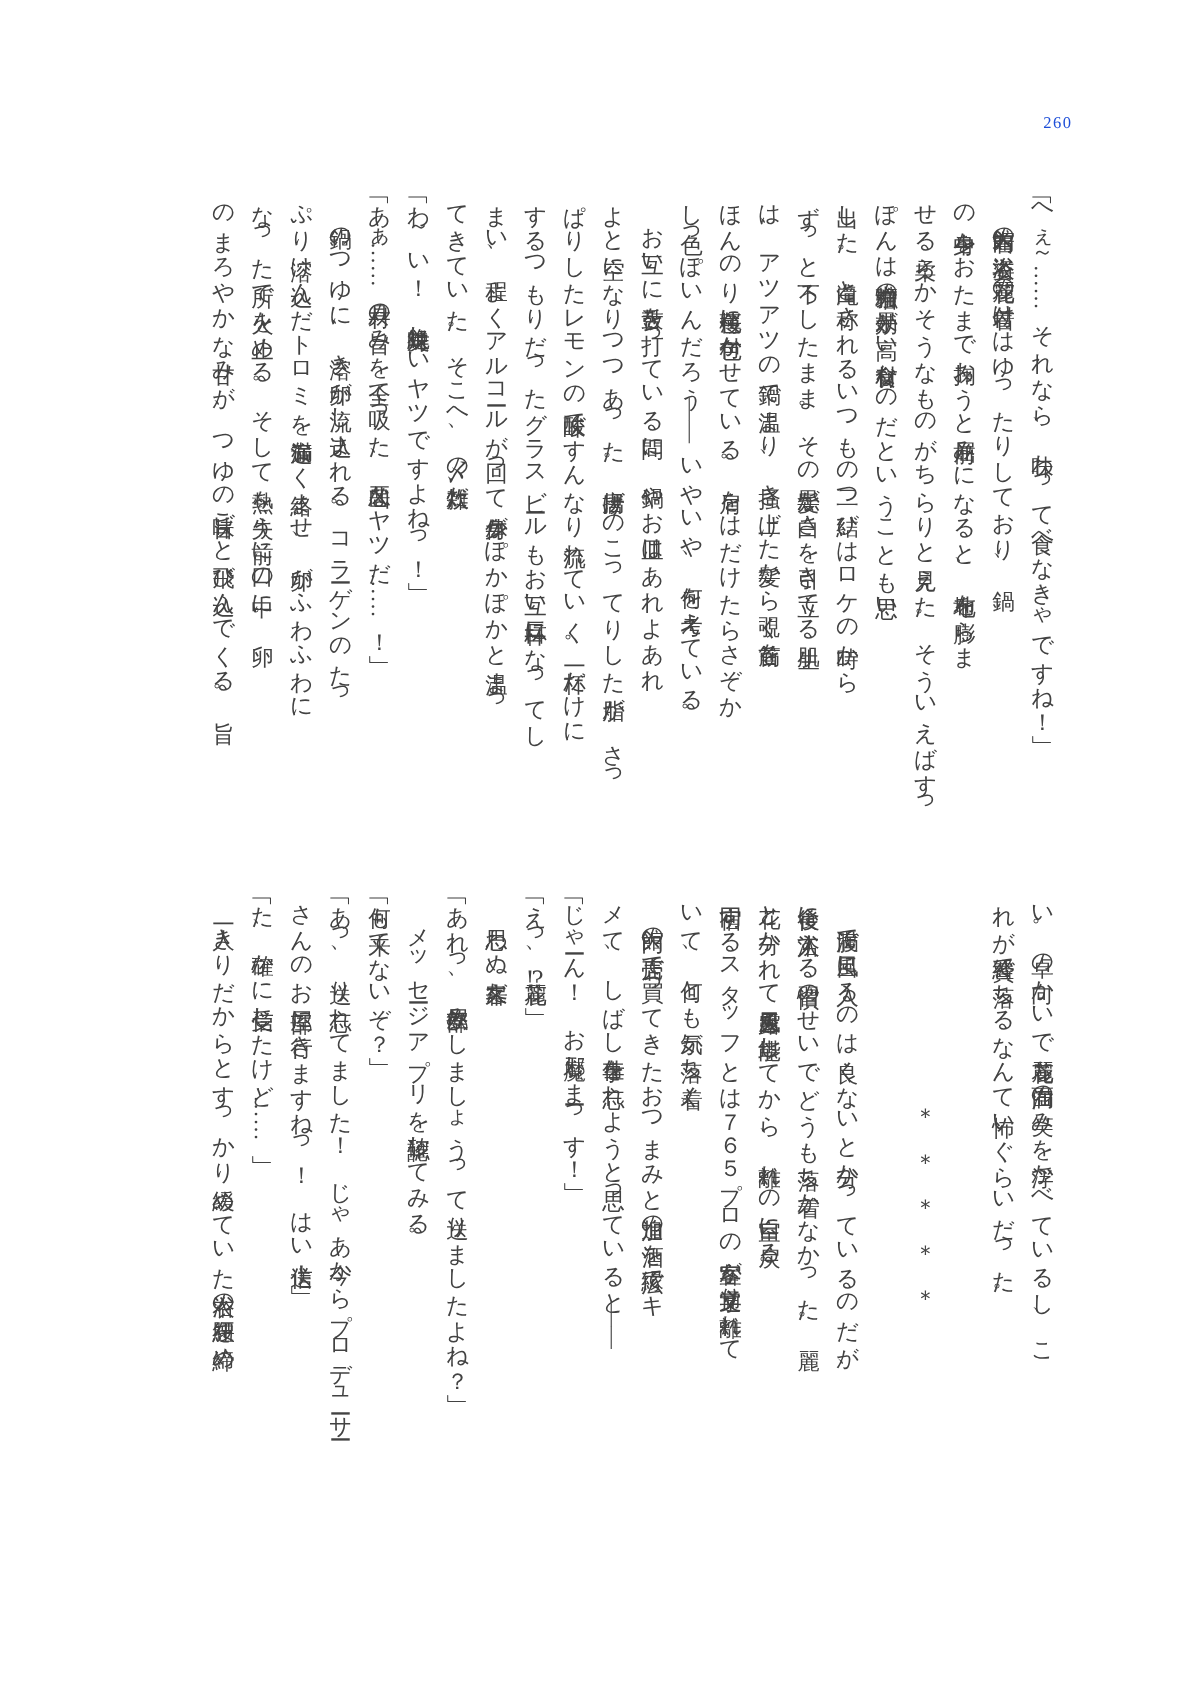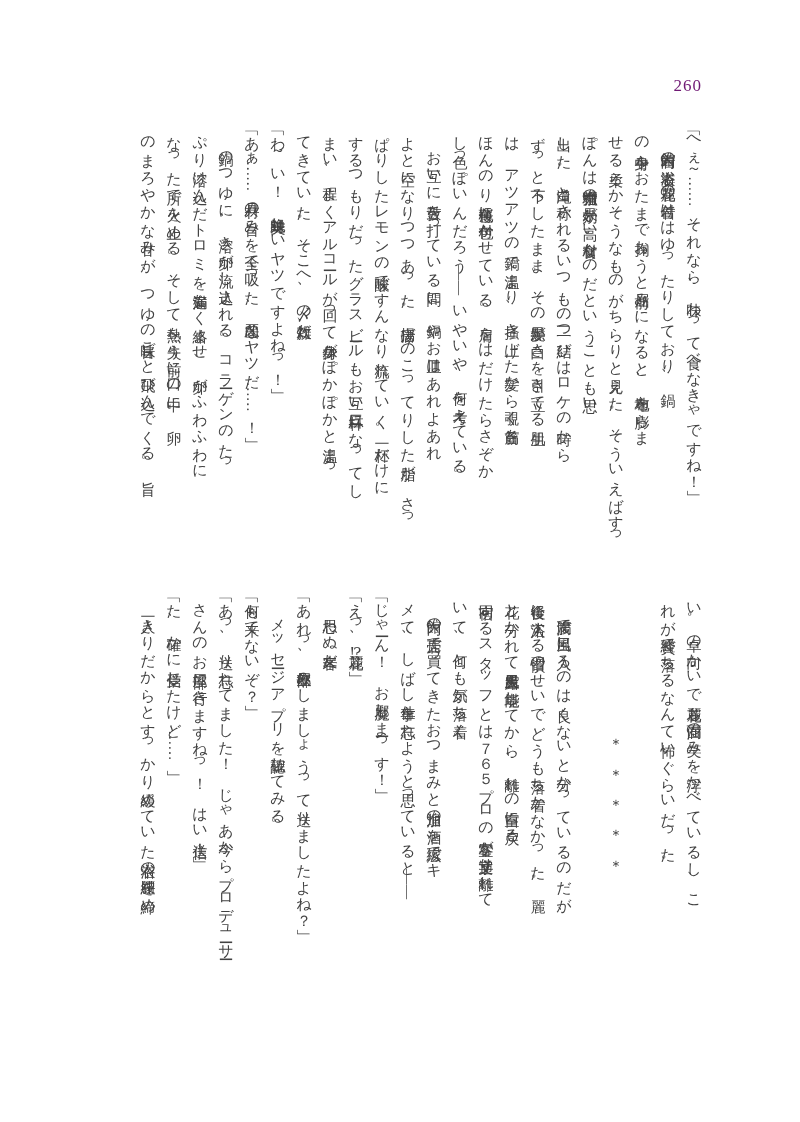--- a/index.html
+++ b/index.html
@@ -6,24 +6,24 @@
   .page{
     position:relative;
     width:800px;height:1122px;
     background:#ffffff;
     overflow:hidden;
     font-family:"Liberation Serif","DejaVu Serif",serif;
     color:#424242;
   }
   .page-number{
     position:absolute;
-    top:76px;right:98px;
-    font-size:17px;
+    top:76px;right:85px;
+    font-size:11px;
     letter-spacing:1px;
-    color:#701a75;
+    color:#1d4ed8;
   }
   .vblock{
     position:absolute;
     right:93px;
     height:414px;
     writing-mode:vertical-rl;
     text-orientation:mixed;
     font-size:15px;
     letter-spacing:0.2px;
     line-height:26px;

